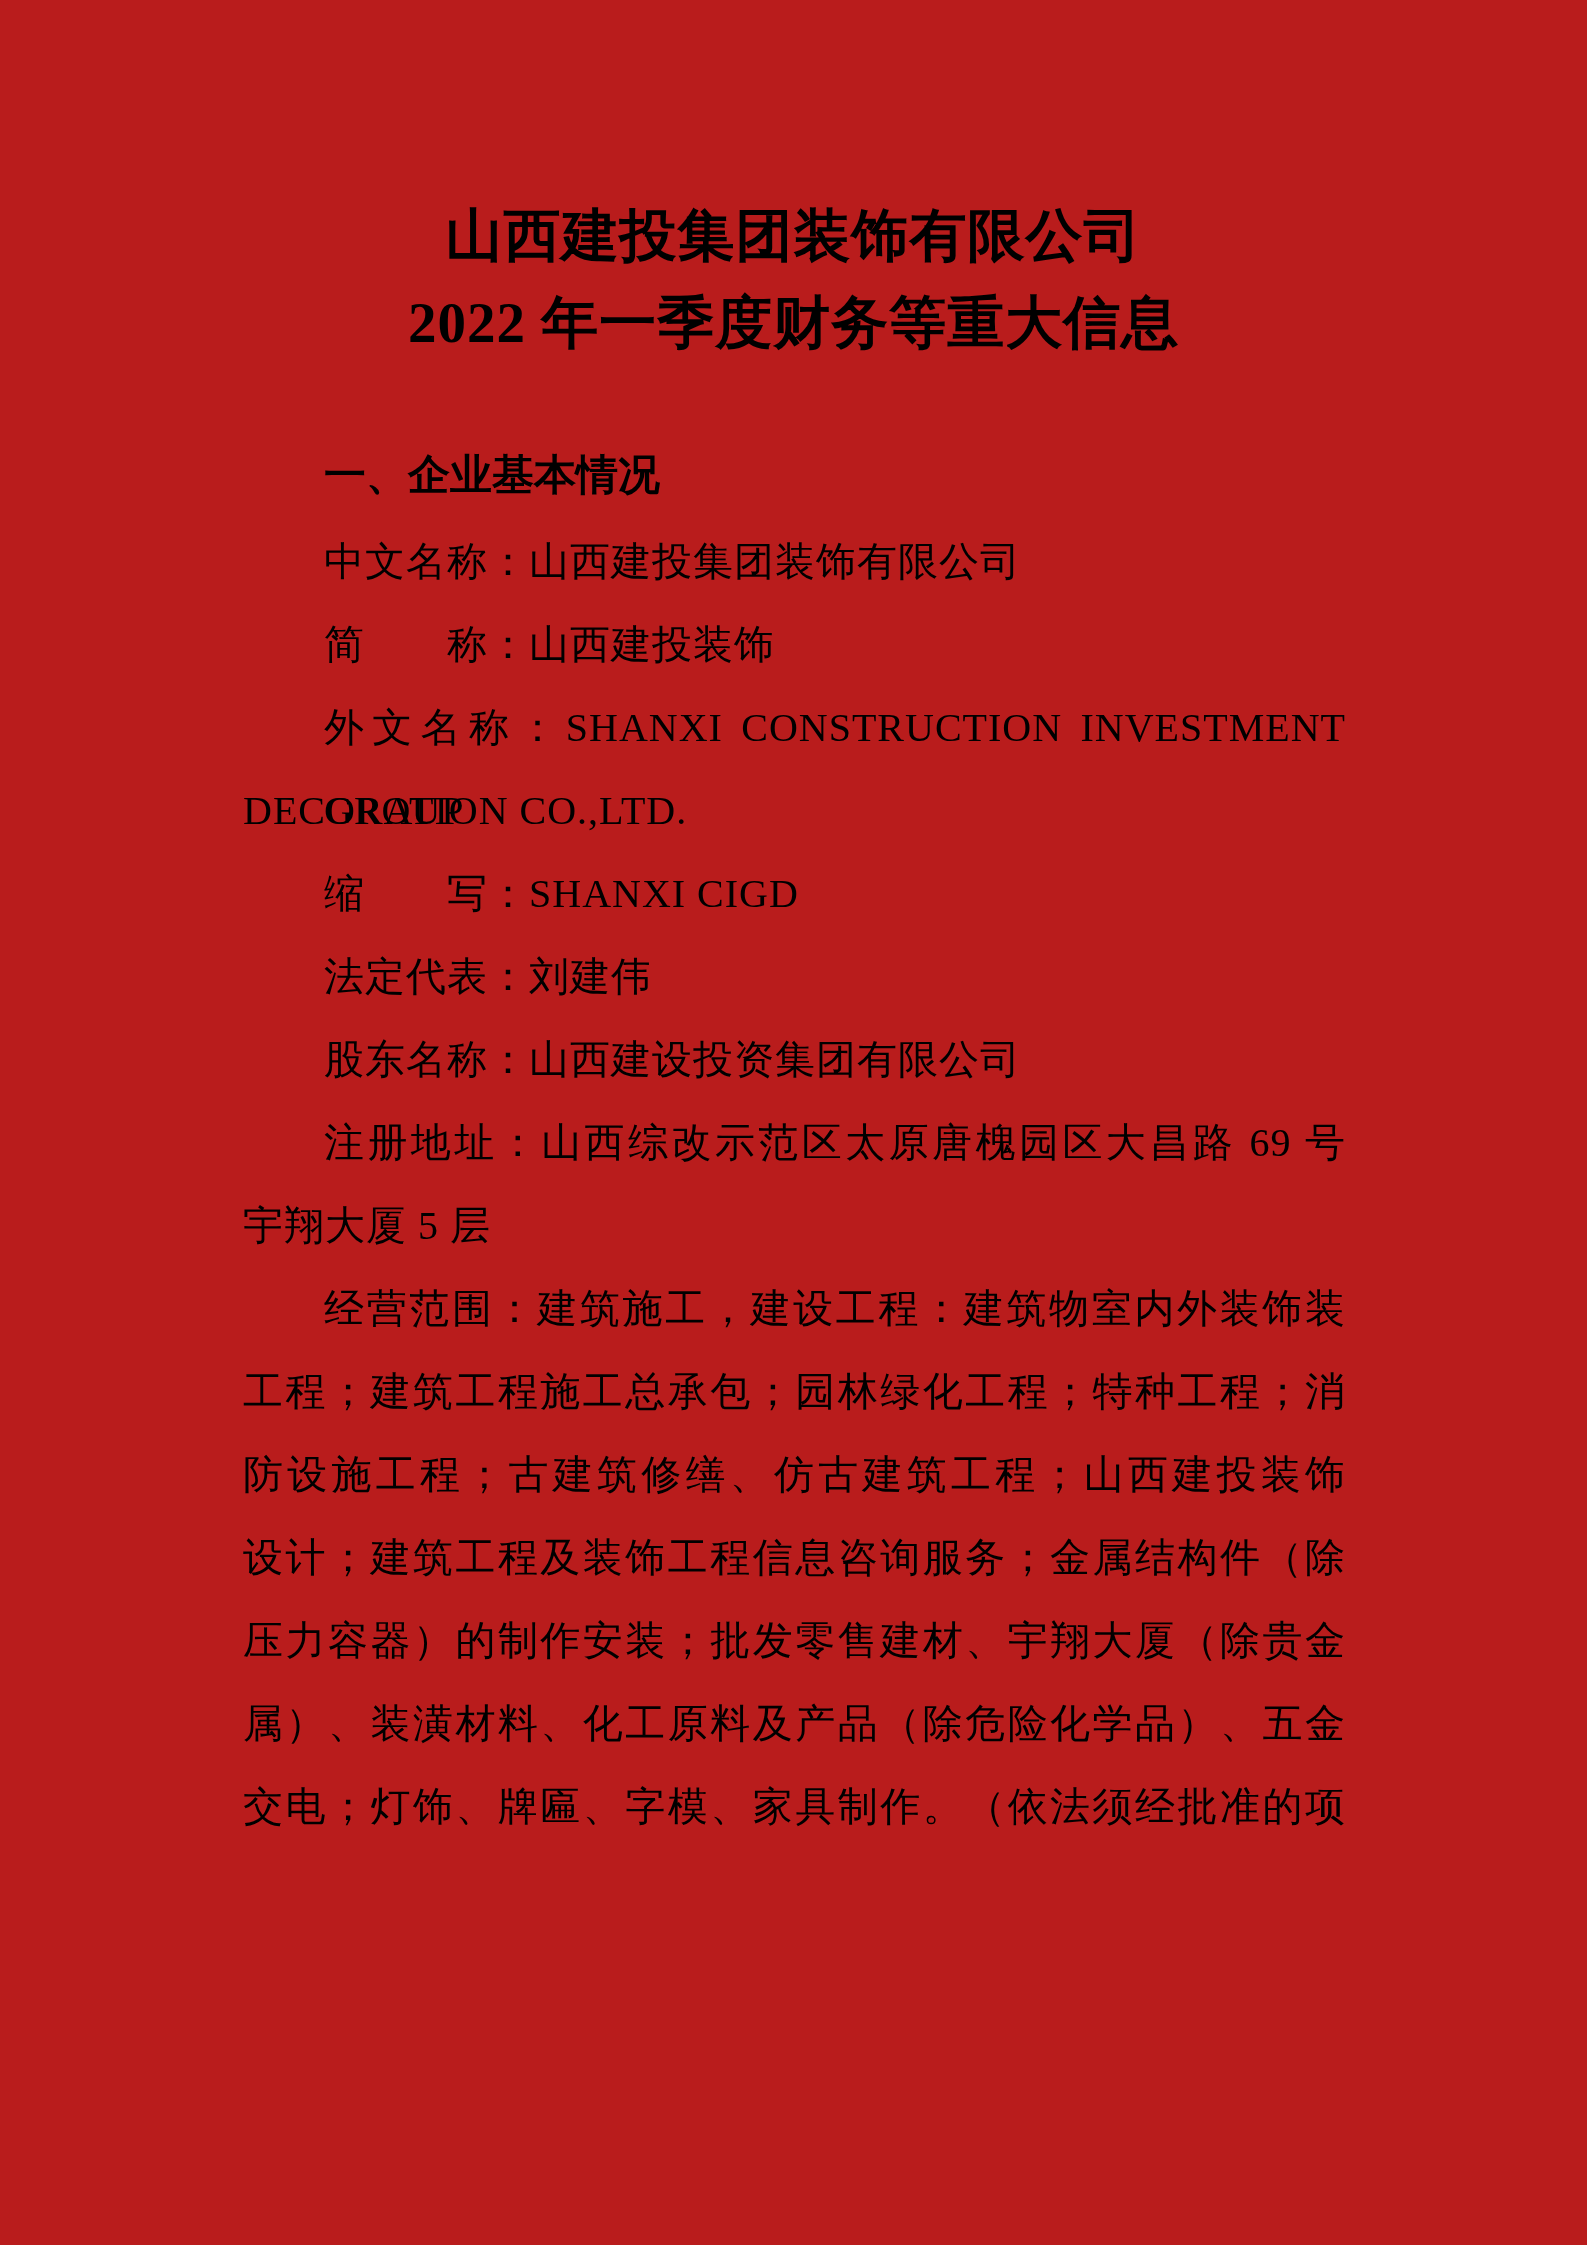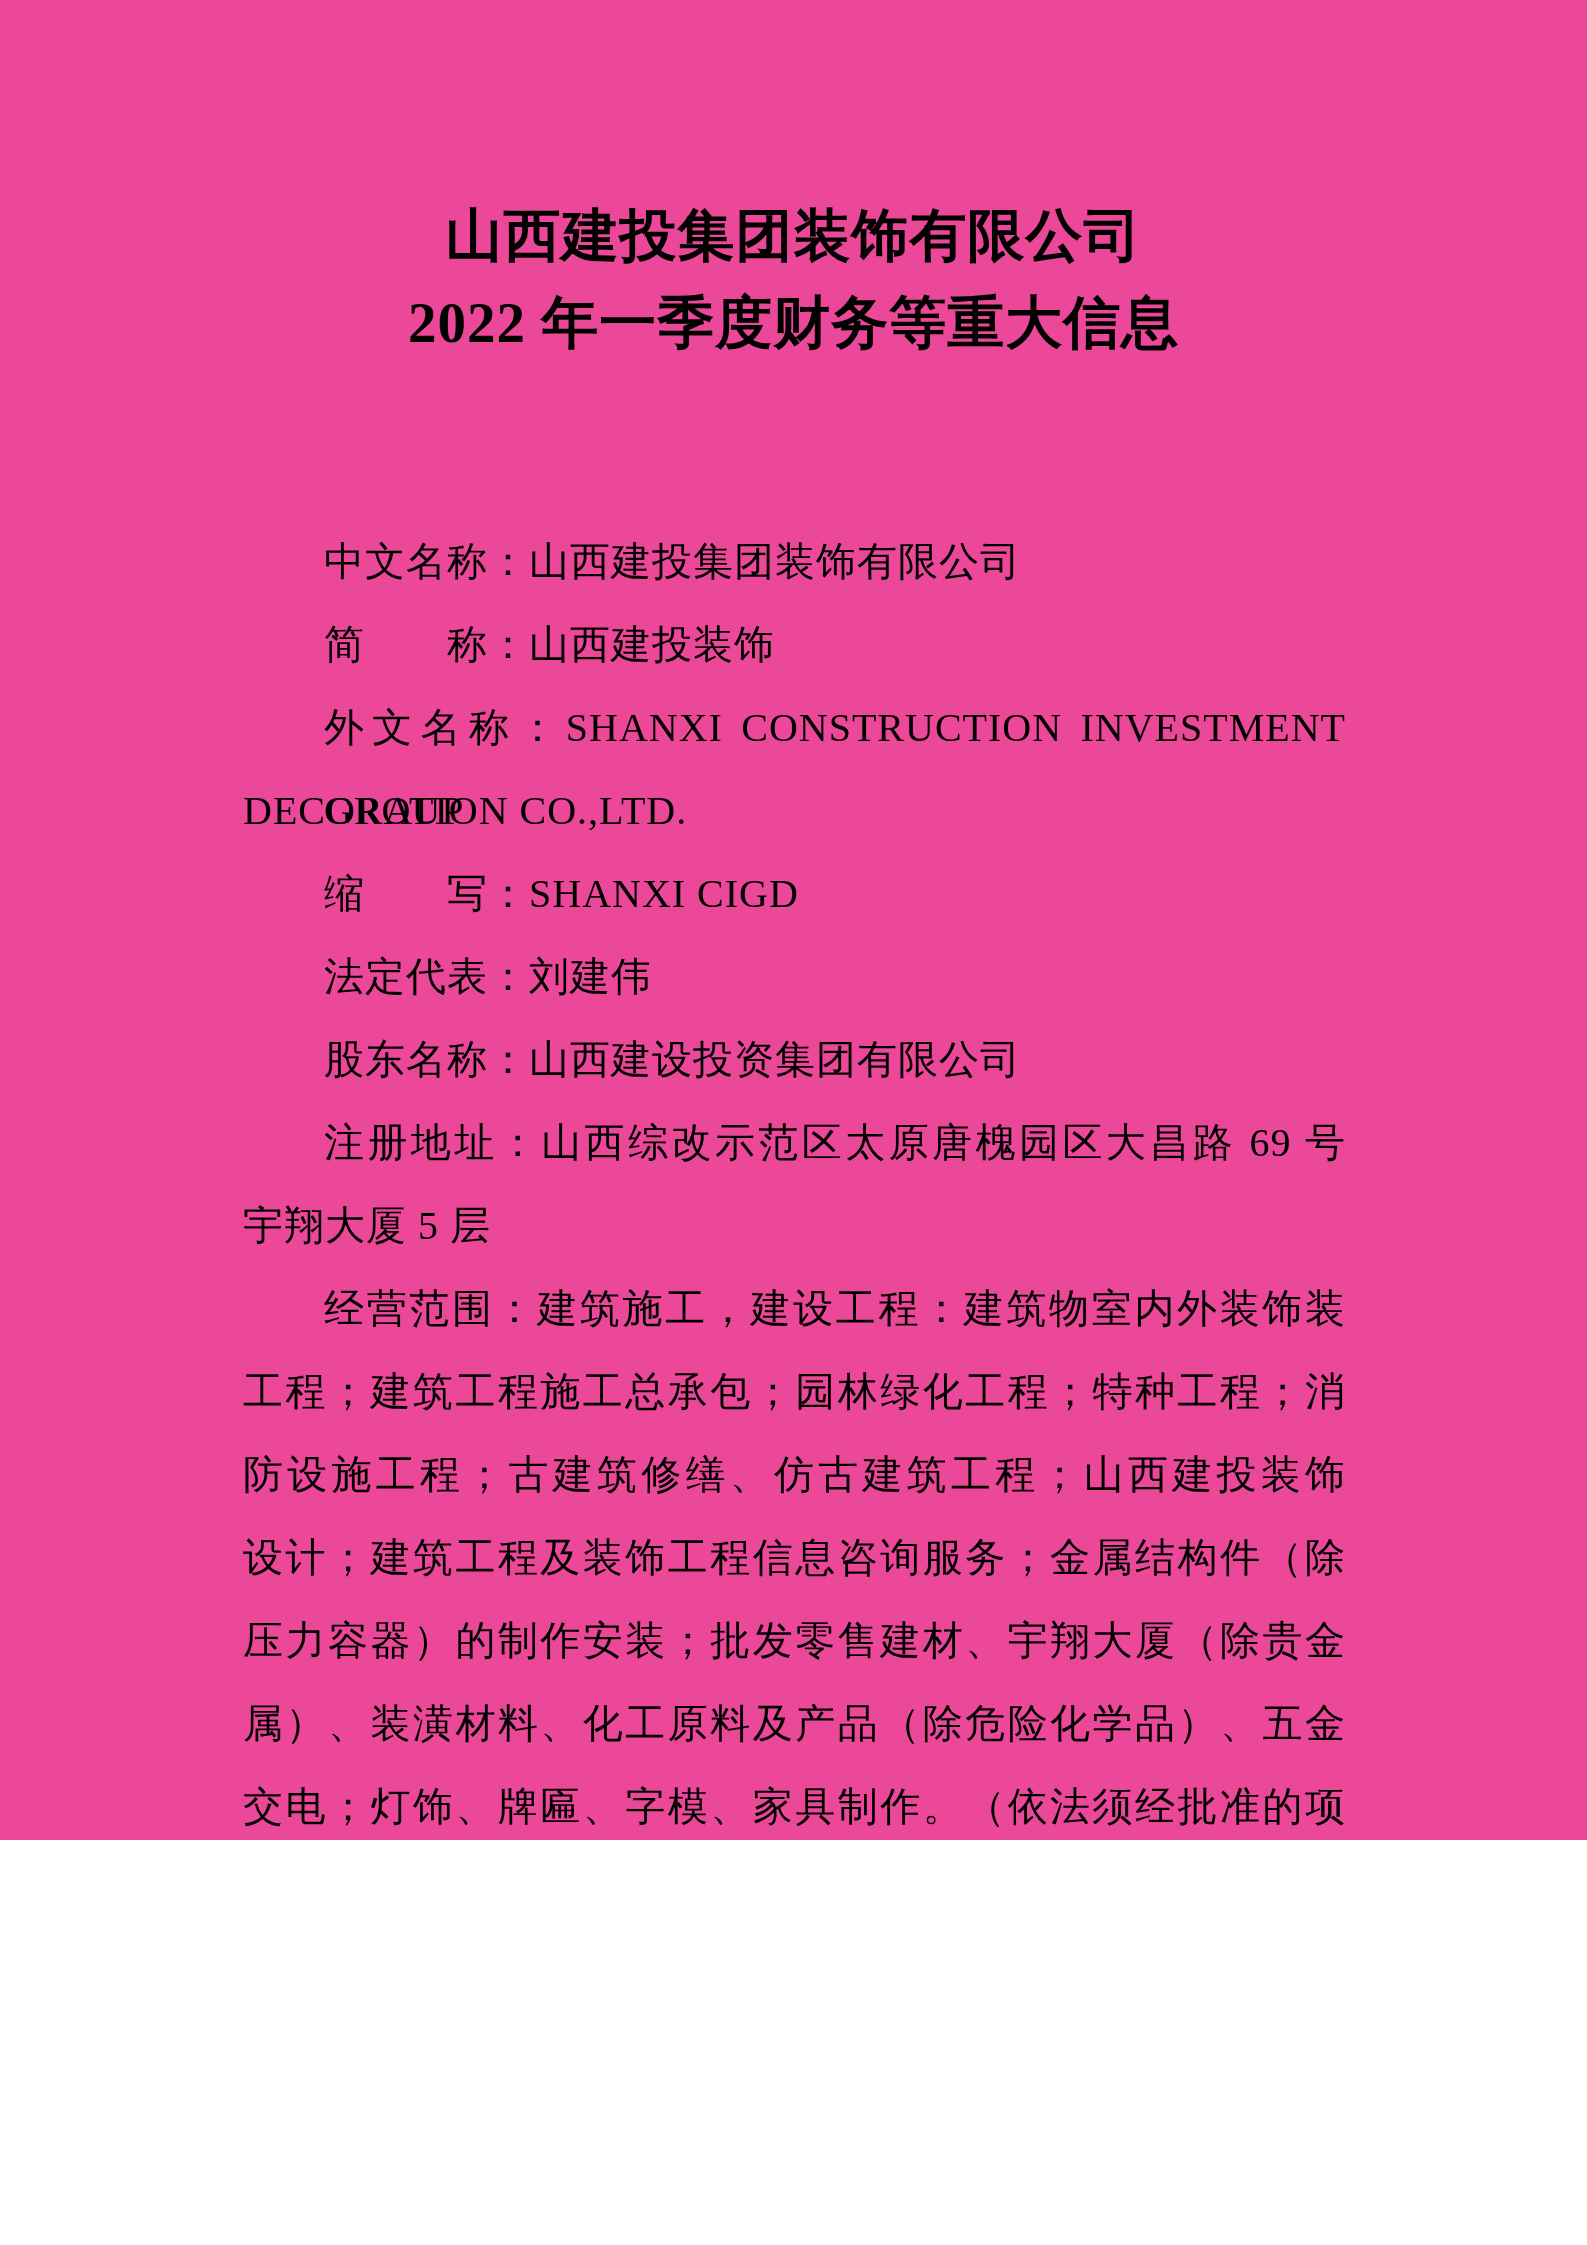--- a/index.html
+++ b/index.html
@@ -4,22 +4,22 @@
 <style>
   * { margin: 0; padding: 0; box-sizing: border-box; }
 
   html, body {
     background: #ffffff;
   }
 
   .page {
     position: relative;
     width: 1587px;
-    height: 1840px;
-    background: #ec4899;
+    height: 2245px;
+    background: #b91c1c;
     color: #000000;
     overflow: hidden;
     font-family: "Liberation Serif", "DejaVu Serif", serif;
   }
 
   
   .title-block {
     position: absolute;
     top: 192px;
     left: 0;
@@ -74,20 +74,21 @@
 </head>
 <body>
 
 <div class="page">
 
   <div class="title-block">
     <div class="title-line">山西建投集团装饰有限公司</div>
     <div class="title-line">2022 年一季度财务等重大信息</div>
   </div>
 
+  <div class="section-heading">一、企业基本情况</div>
 
   <div class="body-text">
     <div class="line indent">中文名称：山西建投集团装饰有限公司</div>
     <div class="line indent">简　　称：山西建投装饰</div>
     <div class="line indent just">外文名称：SHANXI CONSTRUCTION INVESTMENT GROUP</div>
     <div class="line">DECORATION CO.,LTD.</div>
     <div class="line indent">缩　　写：SHANXI CIGD</div>
     <div class="line indent">法定代表：刘建伟</div>
     <div class="line indent">股东名称：山西建设投资集团有限公司</div>
     <div class="line indent just">注册地址：山西综改示范区太原唐槐园区大昌路 69 号</div>

